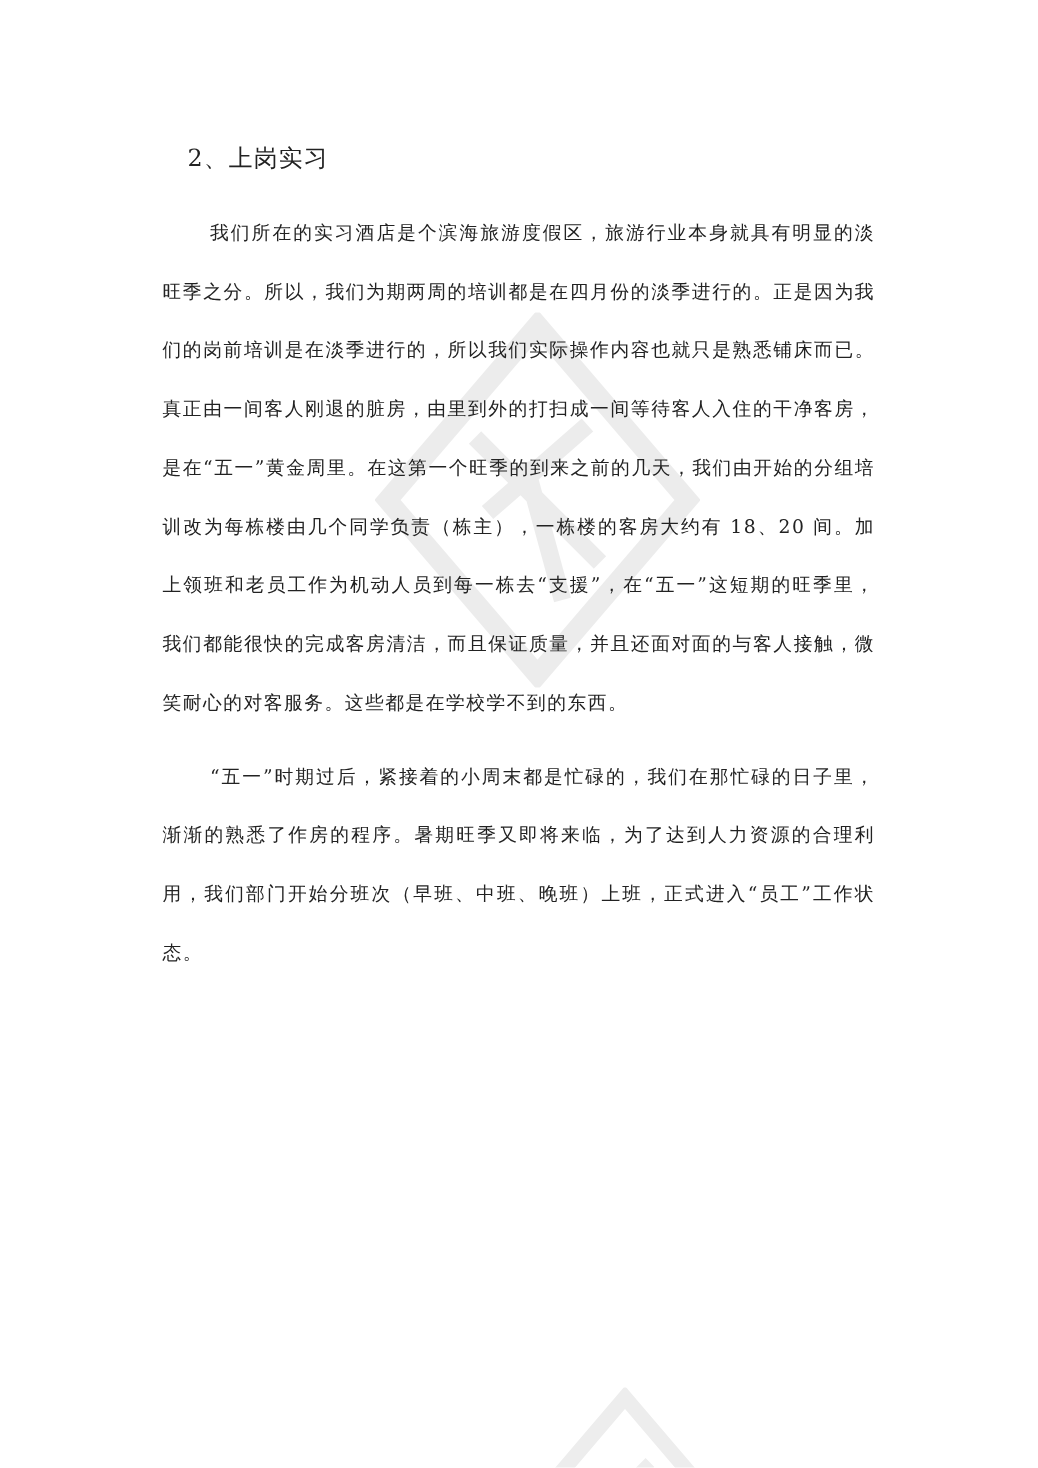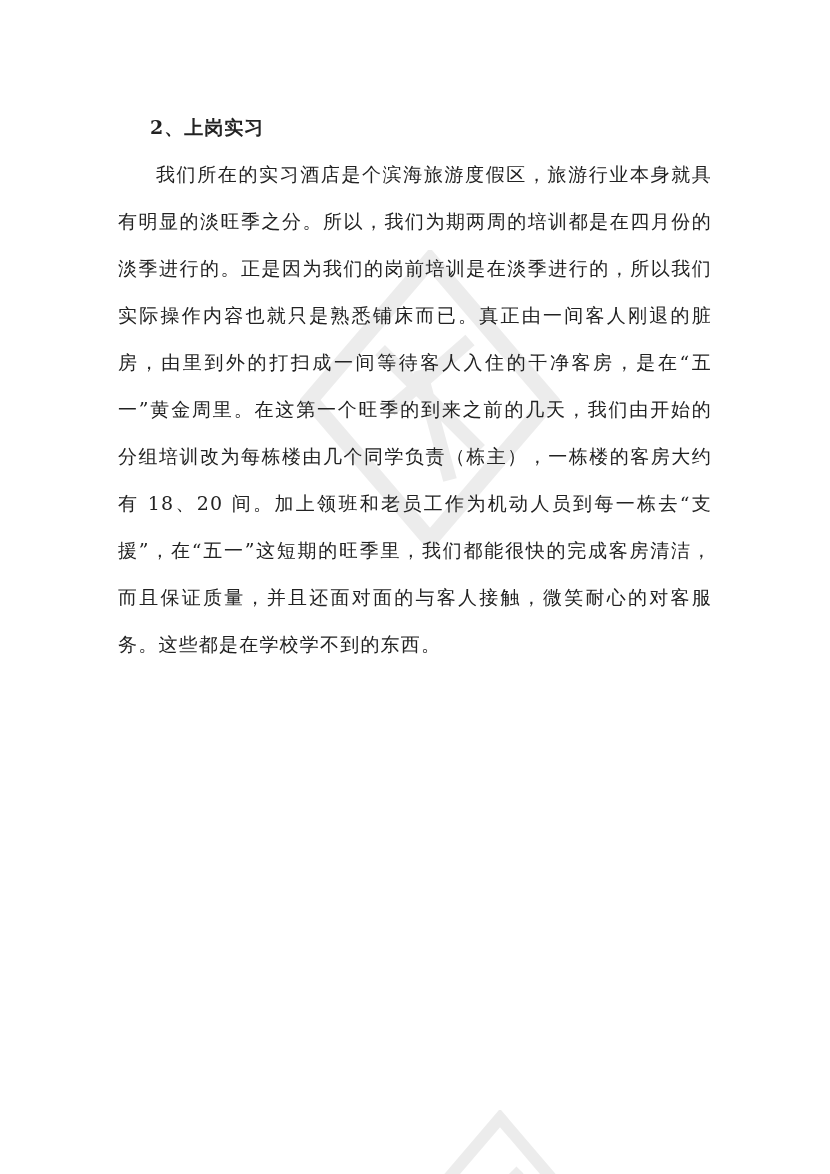--- a/index.html
+++ b/index.html
@@ -19,27 +19,27 @@
       position: absolute;
       left: 118px;
       top: 104px;
       width: 594px;
     }
     .heading {
       font-size: 19px;
       line-height: 47px;
       margin: 0;
       padding-left: 32px;
-      font-weight: bold;
+      font-weight: normal;
       letter-spacing: 1px;
     }
     .para {
-      font-size: 19px;
+      font-size: 15px;
       line-height: 47px;
-      margin: 0;
+      margin: 12px;
       text-indent: 38px;
       text-align: justify;
       text-justify: inter-character;
       letter-spacing: 1.2px;
       word-break: break-all;
     }
     .watermark {
       position: absolute;
       pointer-events: none;
       opacity: 0.07;
@@ -59,13 +59,14 @@
 <div class="watermark wm-2">
   <svg width="160" height="120" viewBox="0 0 160 120">
     <polygon points="80,8 150,90 80,170 10,90" fill="none" stroke="#000" stroke-width="12"></polygon>
     <path d="M50 70 L110 120 M60 100 L100 60" stroke="#000" stroke-width="10" fill="none"></path>
   </svg>
 </div>
 
 <div class="page">
   <h2 class="heading">2、上岗实习</h2>
   <p class="para">我们所在的实习酒店是个滨海旅游度假区，旅游行业本身就具有明显的淡旺季之分。所以，我们为期两周的培训都是在四月份的淡季进行的。正是因为我们的岗前培训是在淡季进行的，所以我们实际操作内容也就只是熟悉铺床而已。真正由一间客人刚退的脏房，由里到外的打扫成一间等待客人入住的干净客房，是在“五一”黄金周里。在这第一个旺季的到来之前的几天，我们由开始的分组培训改为每栋楼由几个同学负责（栋主），一栋楼的客房大约有 18、20 间。加上领班和老员工作为机动人员到每一栋去“支援”，在“五一”这短期的旺季里，我们都能很快的完成客房清洁，而且保证质量，并且还面对面的与客人接触，微笑耐心的对客服务。这些都是在学校学不到的东西。</p>
+  <p class="para">“五一”时期过后，紧接着的小周末都是忙碌的，我们在那忙碌的日子里，渐渐的熟悉了作房的程序。暑期旺季又即将来临，为了达到人力资源的合理利用，我们部门开始分班次（早班、中班、晚班）上班，正式进入“员工”工作状态。</p>
 </div>
 
 </body></html>

